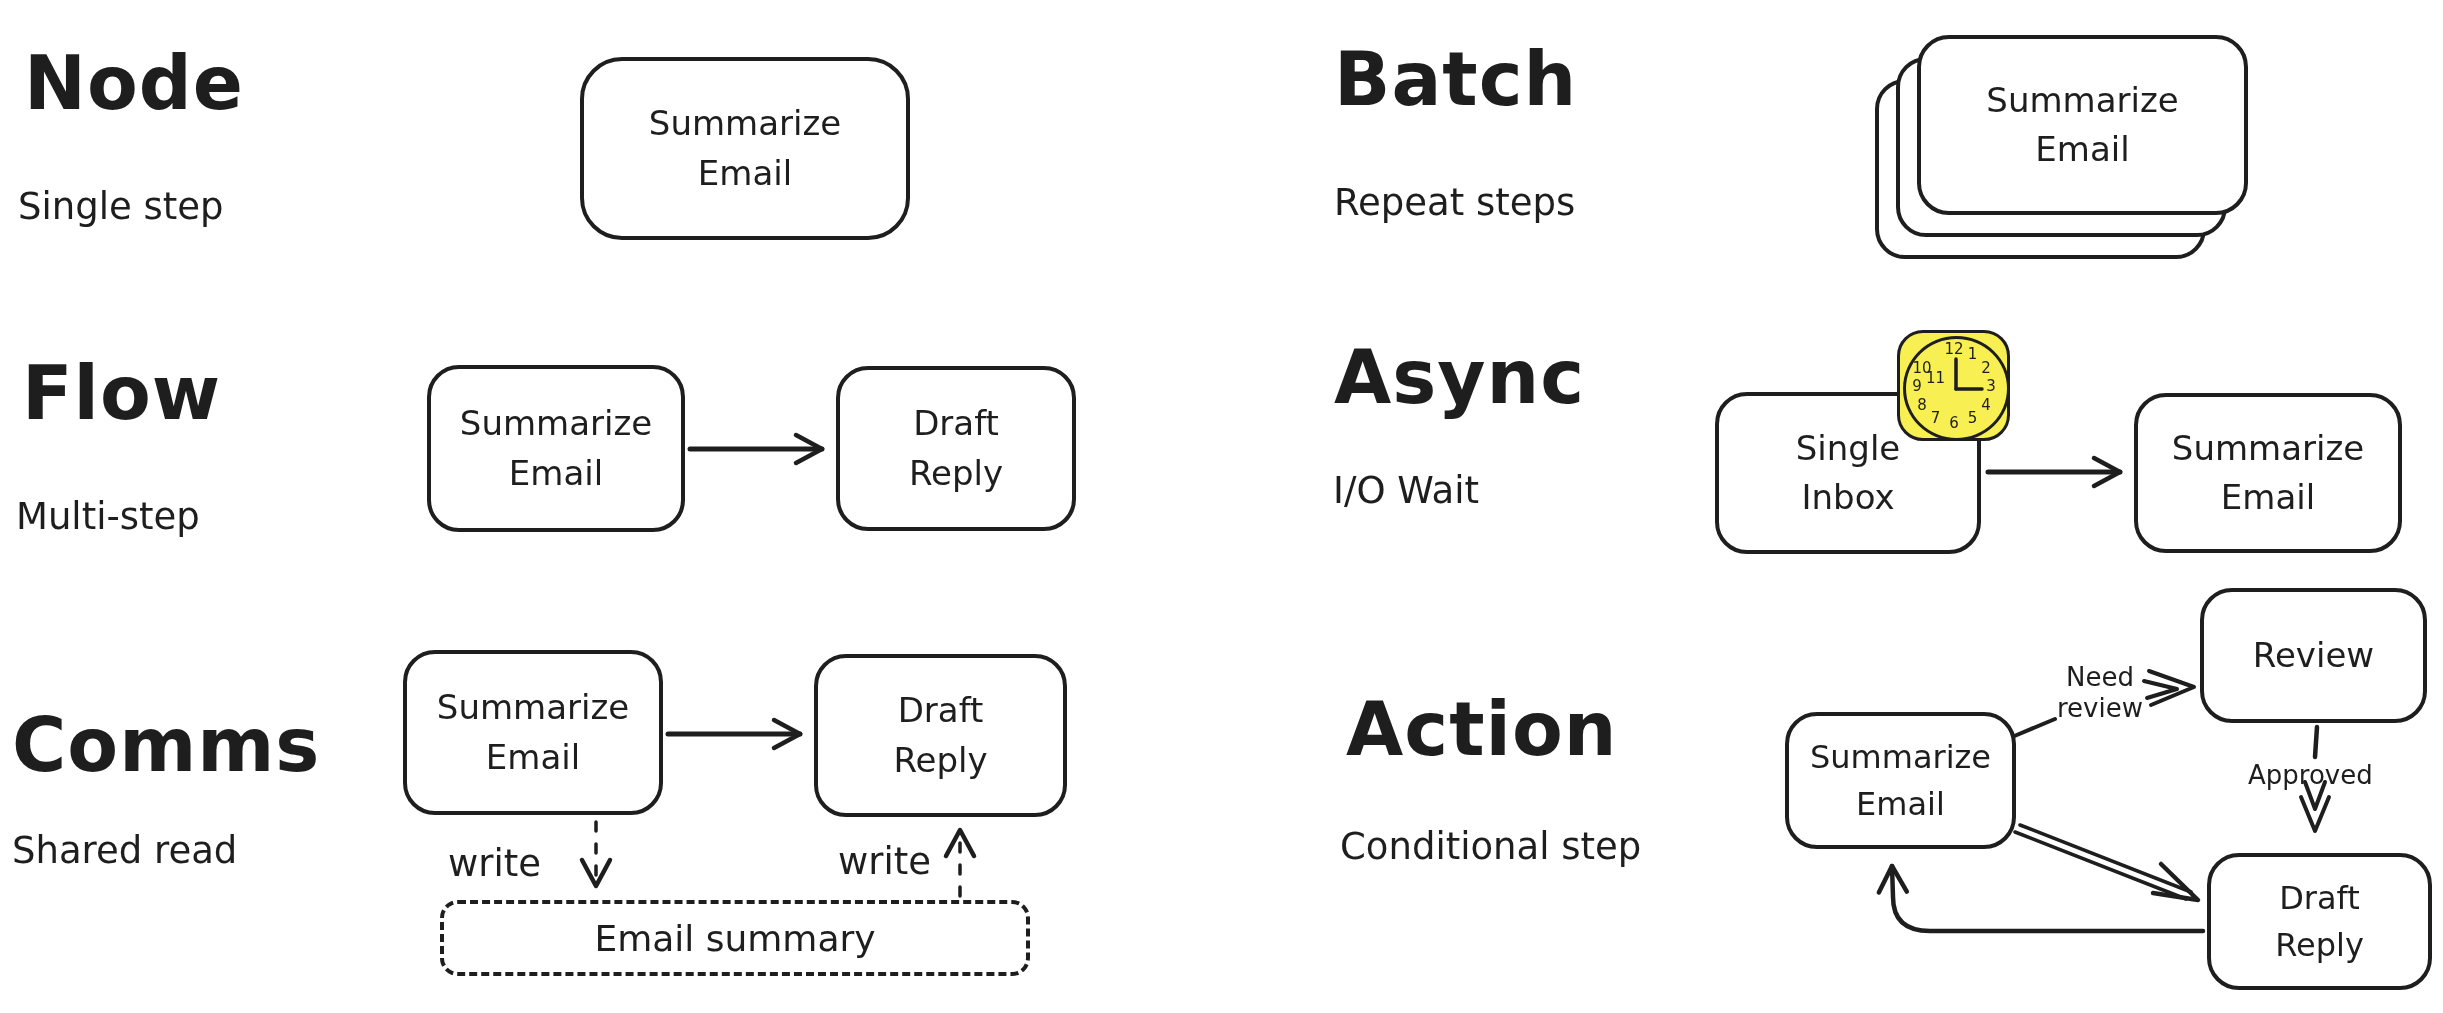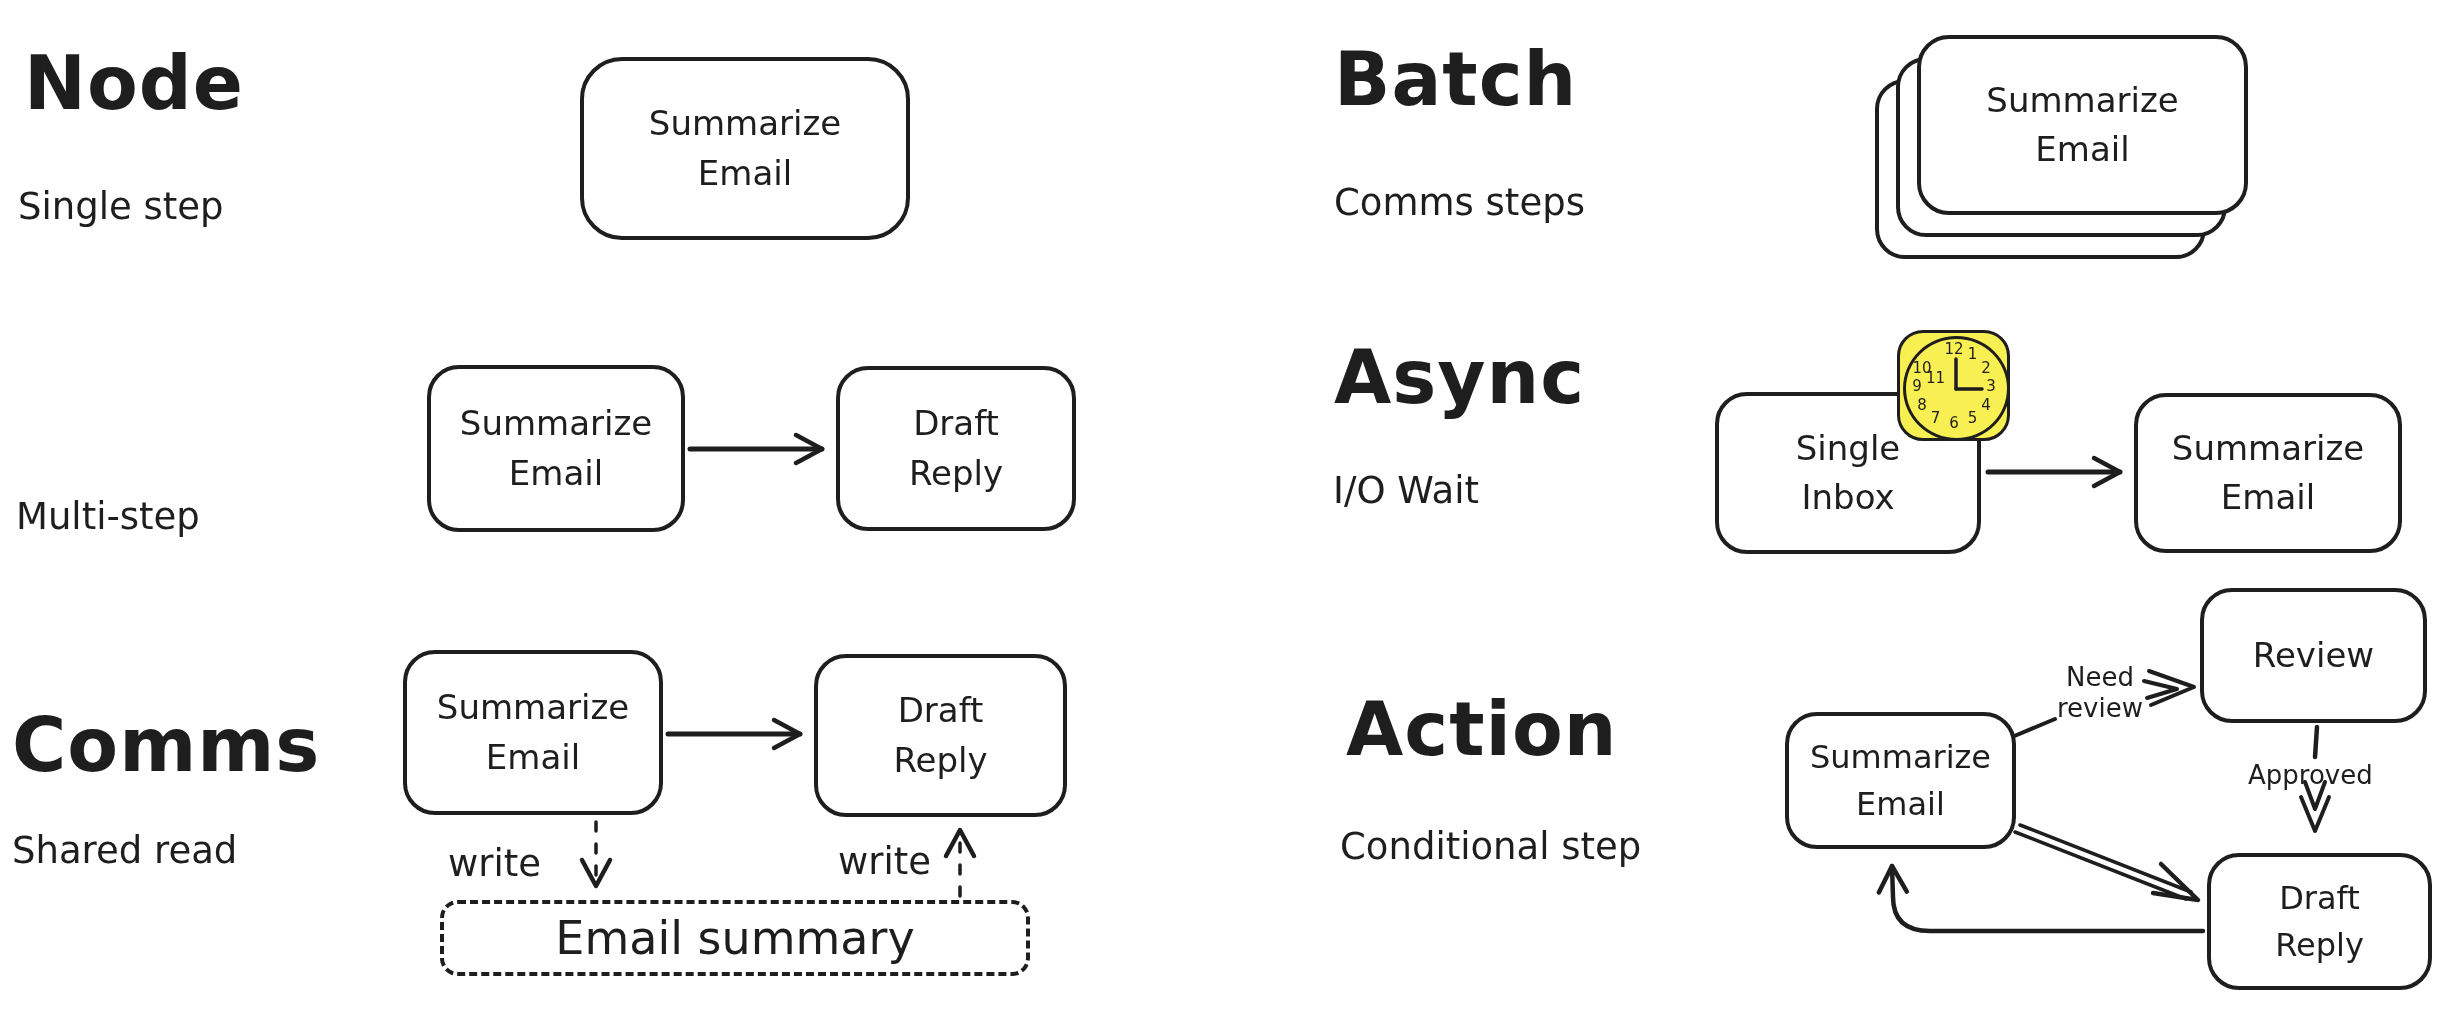--- a/index.html
+++ b/index.html
@@ -52,21 +52,21 @@
   }
   .dashed-store{
     position:absolute;
     box-sizing:border-box;
     border:4px dashed #1e1e1e;
     border-radius:18px;
     background:#ffffff;
     display:flex;
     align-items:center;
     justify-content:center;
-    font-size:46px;
+    font-size:36px;
     z-index:2;
   }
   .edge-label{
     position:absolute;
     font-size:37px;
     line-height:1.2;
     white-space:pre-line;
     z-index:3;
   }
   .edge-label.small{font-size:26px;text-align:center;}
@@ -130,38 +130,39 @@
     <path stroke-width="4.5" d="M 2161 864 L 2198 900 L 2153 893"></path>
 
     <path stroke-width="4.5" d="M 2203 931 L 1930 931 Q 1893 931 1893 897 L 1892 866" marker-end="url(#ah)"></path>
   </svg>
 
   <div class="heading" style="left:24px;top:46px">Node</div>
   <div class="subtitle" style="left:18px;top:188px">Single step</div>
   <div class="node-box big" style="left:580px;top:57px;width:330px;height:183px">Summarize
 Email</div>
 
+  <div class="heading" style="left:22px;top:356px">Flow</div>
   <div class="subtitle" style="left:16px;top:498px">Multi-step</div>
   <div class="node-box" style="left:427px;top:365px;width:258px;height:167px">Summarize
 Email</div>
   <div class="node-box" style="left:836px;top:366px;width:240px;height:165px">Draft
 Reply</div>
 
   <div class="heading" style="left:12px;top:708px">Comms</div>
   <div class="subtitle" style="left:12px;top:832px">Shared read</div>
   <div class="node-box" style="left:403px;top:650px;width:260px;height:165px">Summarize
 Email</div>
   <div class="node-box" style="left:814px;top:654px;width:253px;height:163px">Draft
 Reply</div>
   <div class="edge-label" style="left:448px;top:842px">write</div>
   <div class="edge-label" style="left:838px;top:840px">write</div>
   <div class="dashed-store" style="left:440px;top:900px;width:590px;height:76px">Email summary</div>
 
   <div class="heading" style="left:1334px;top:42px">Batch</div>
-  <div class="subtitle" style="left:1334px;top:184px">Comms steps</div>
+  <div class="subtitle" style="left:1334px;top:184px">Repeat steps</div>
   <div>
     <div class="stack-card" style="left:1875px;top:79px;width:331px;height:180px"></div>
     <div class="stack-card" style="left:1896px;top:57px;width:331px;height:180px"></div>
     <div class="node-box" style="left:1917px;top:35px;width:331px;height:180px">Summarize
 Email</div>
   </div>
 
   <div class="heading" style="left:1334px;top:340px">Async</div>
   <div class="subtitle" style="left:1333px;top:472px">I/O Wait</div>
   <div class="node-box" style="left:1715px;top:392px;width:266px;height:162px">Single

